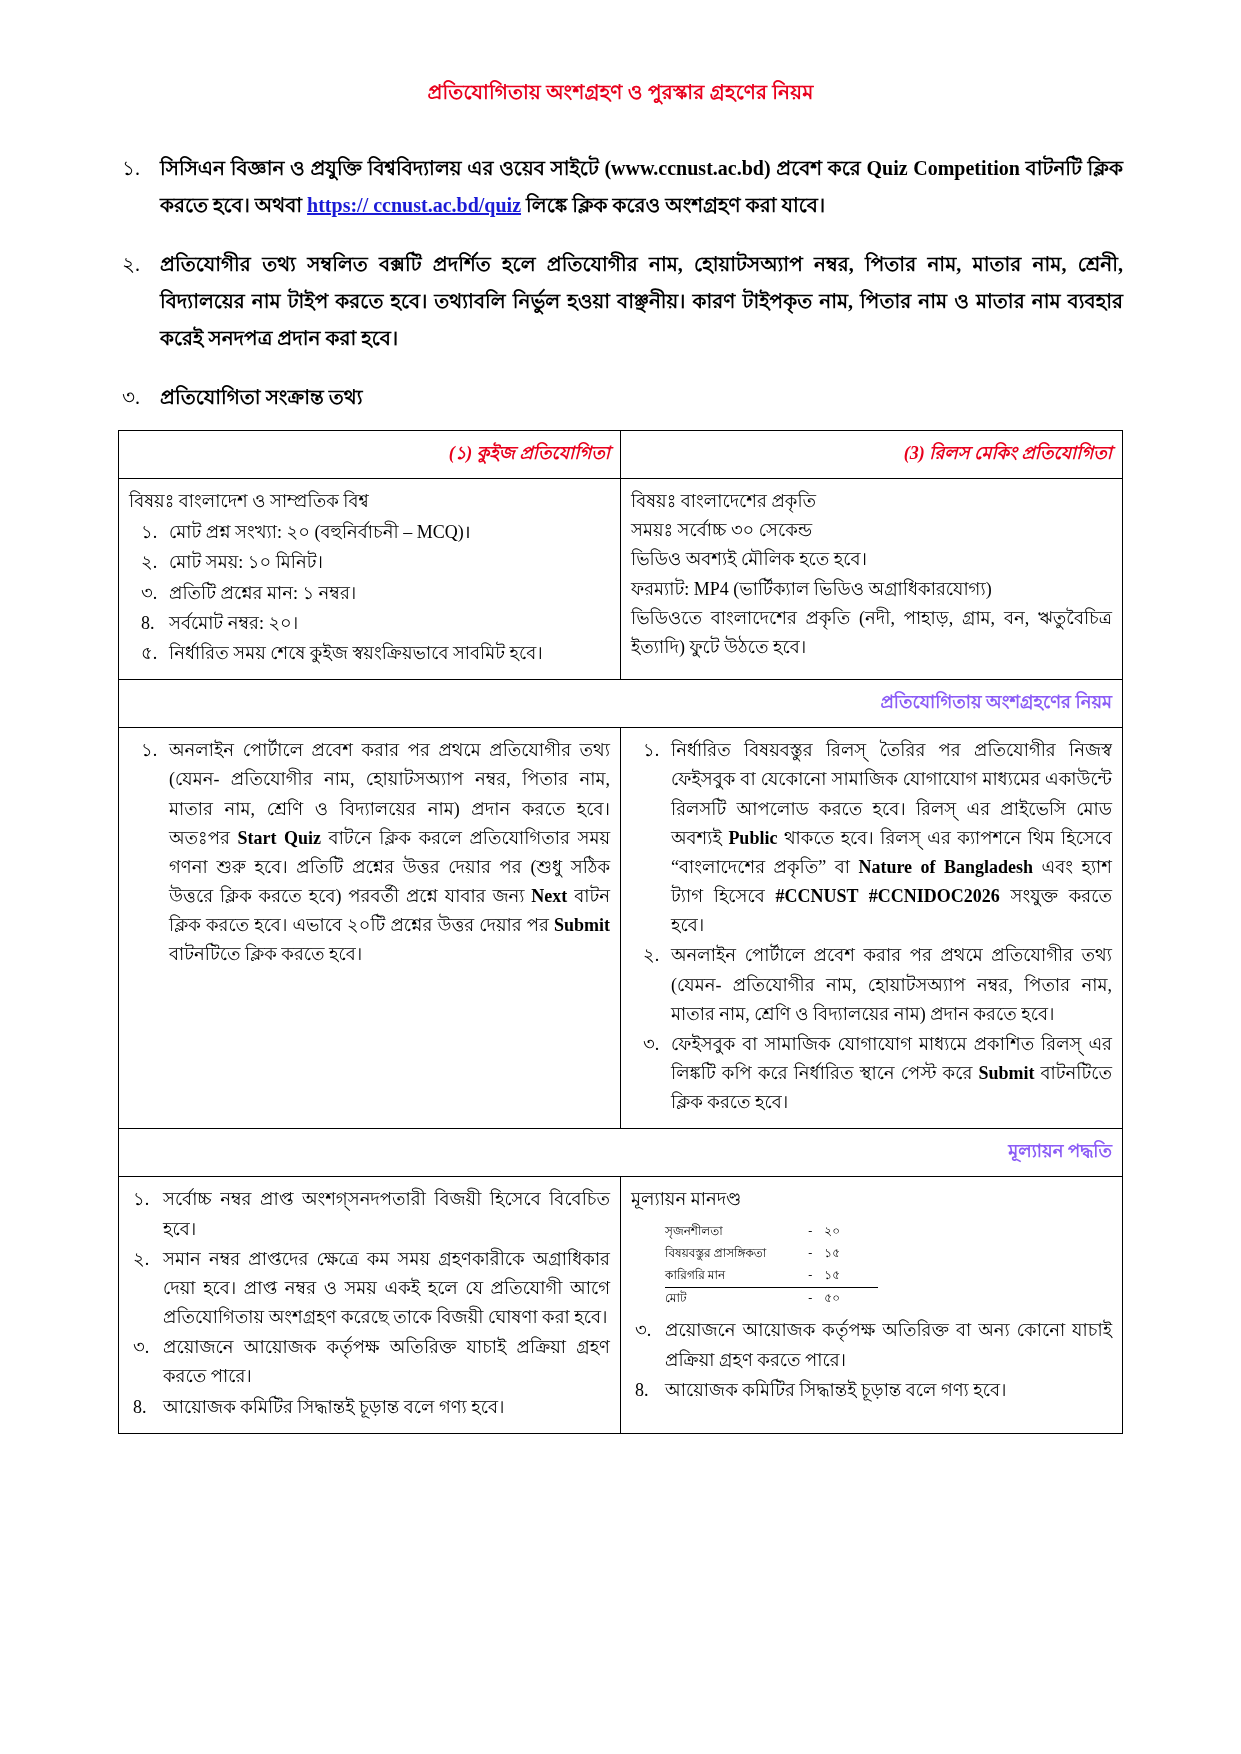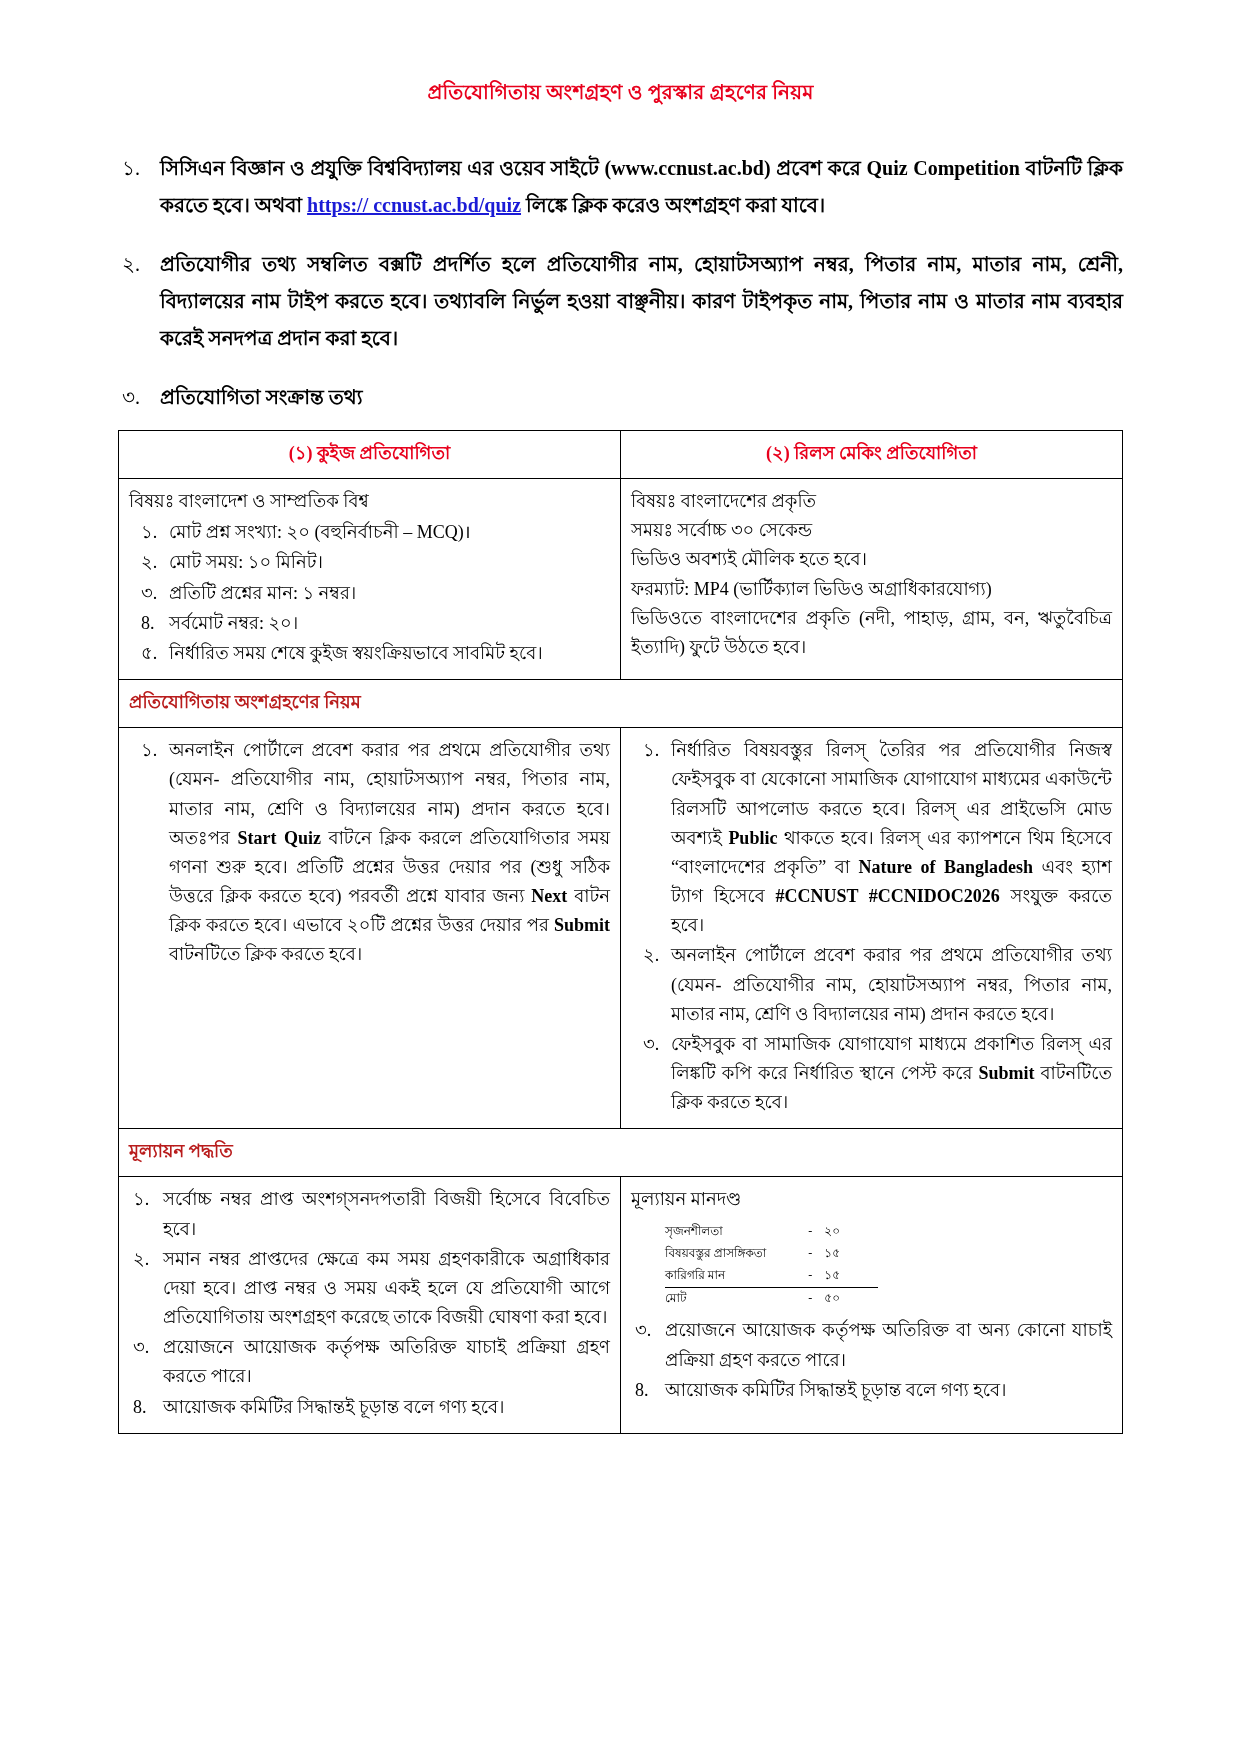--- a/index.html
+++ b/index.html
@@ -60,29 +60,30 @@
     margin-top: 4px;
   }
   table.main td {
     border: 1px solid #000000;
     vertical-align: top;
     padding: 8px 10px 10px 10px;
     font-size: 18px;
     line-height: 1.62;
   }
   td.head-cell {
-    text-align: center;
+    text-align: right;
     color: #e8001c;
     font-weight: bold;
     font-size: 19px;
     padding: 6px 8px 7px 8px;
+    font-style: italic;
   }
   td.section-cell {
-    text-align: left;
-    color: #b91c1c;
+    text-align: right;
+    color: #8b5cf6;
     font-weight: bold;
     font-size: 19px;
     padding: 5px 8px 6px 8px;
   }
   .lead { margin: 0 0 2px 0; }
   ol.blist {
     list-style: none;
     margin: 0;
     padding: 0;
   }
@@ -150,21 +151,21 @@
   </div>
 
   <table class="main">
     <colgroup>
         <col style="width:50%">
         <col style="width:50%">
       </colgroup>
     <tbody>
       <tr>
         <td class="head-cell">(১)  কুইজ প্রতিযোগিতা</td>
-        <td class="head-cell">(২)   রিলস মেকিং প্রতিযোগিতা</td>
+        <td class="head-cell">(3)   রিলস মেকিং প্রতিযোগিতা</td>
       </tr>
 
       <tr>
         <td>
           <p class="lead">বিষয়ঃ বাংলাদেশ ও সাম্প্রতিক বিশ্ব</p>
           <ol class="blist">
             <li>
                 <span class="mk">১.</span>
                 <span class="tx">মোট প্রশ্ন সংখ্যা: ২০ (বহুনির্বাচনী – MCQ)।</span>
               </li>

